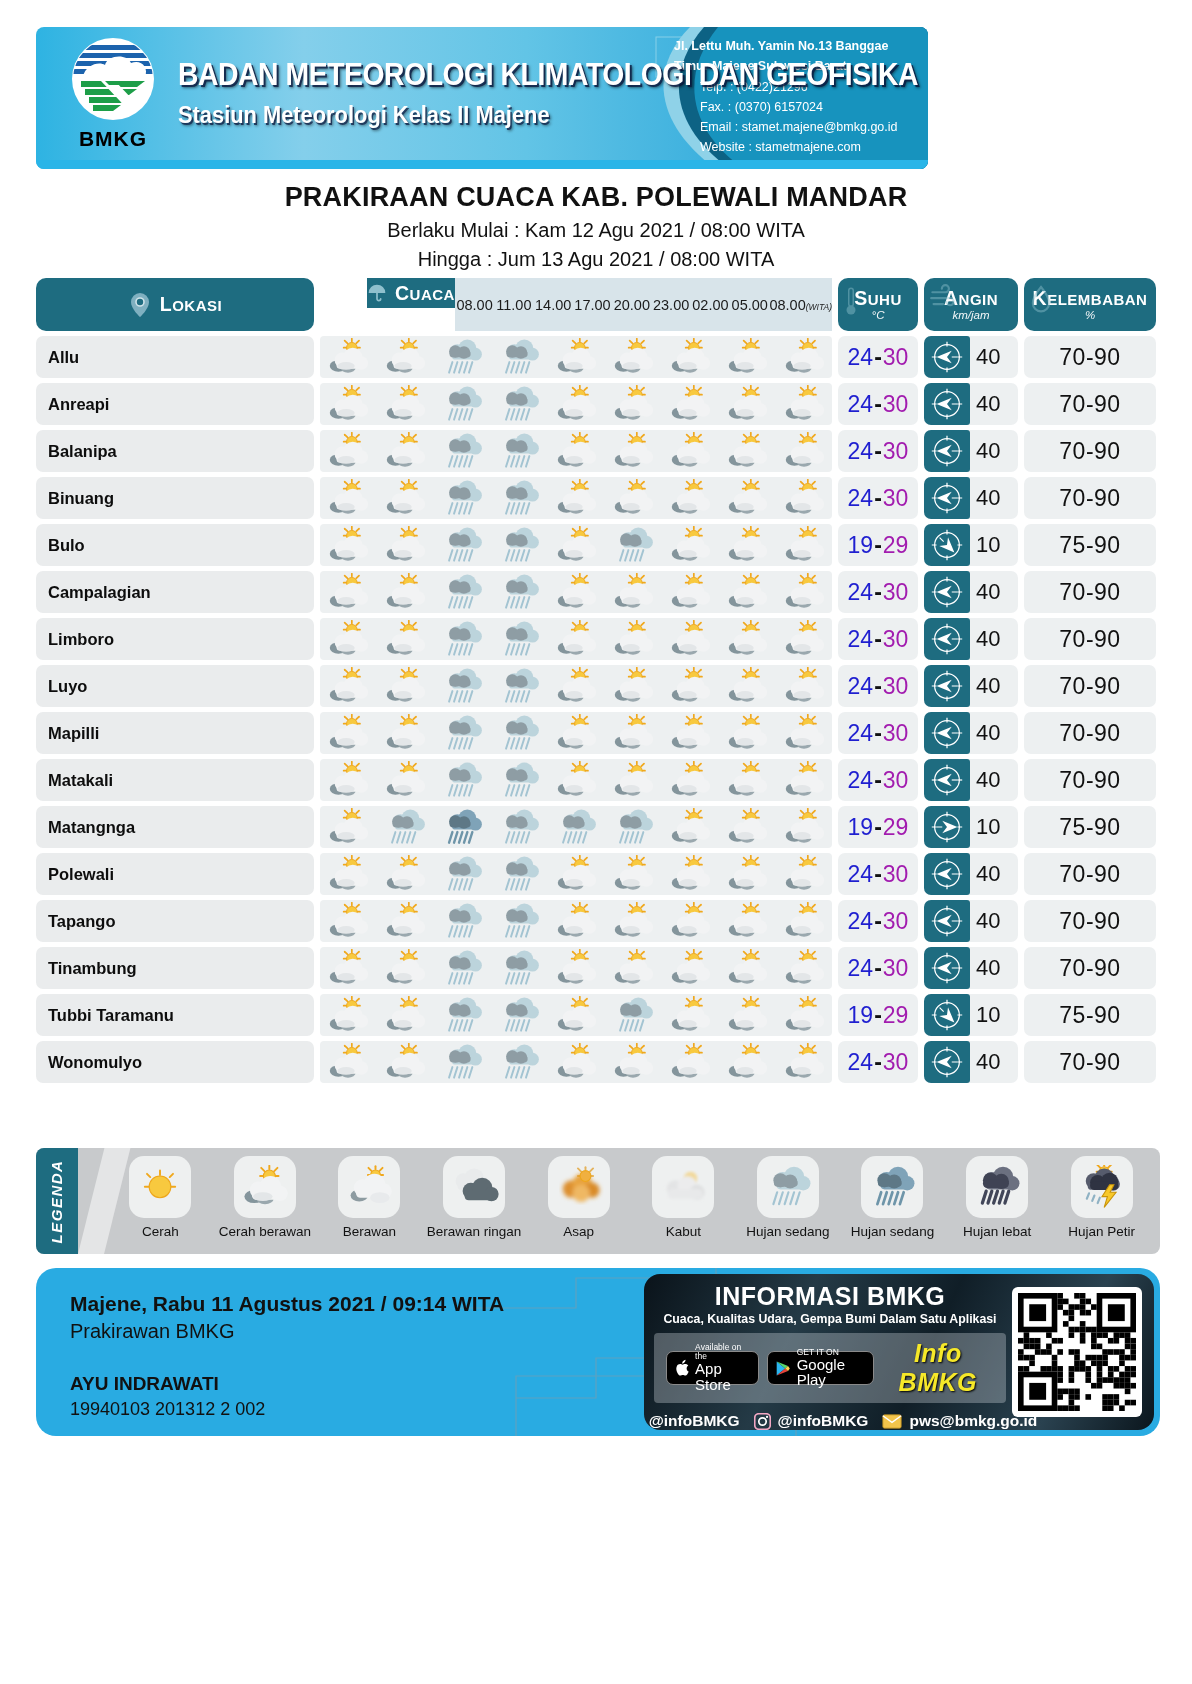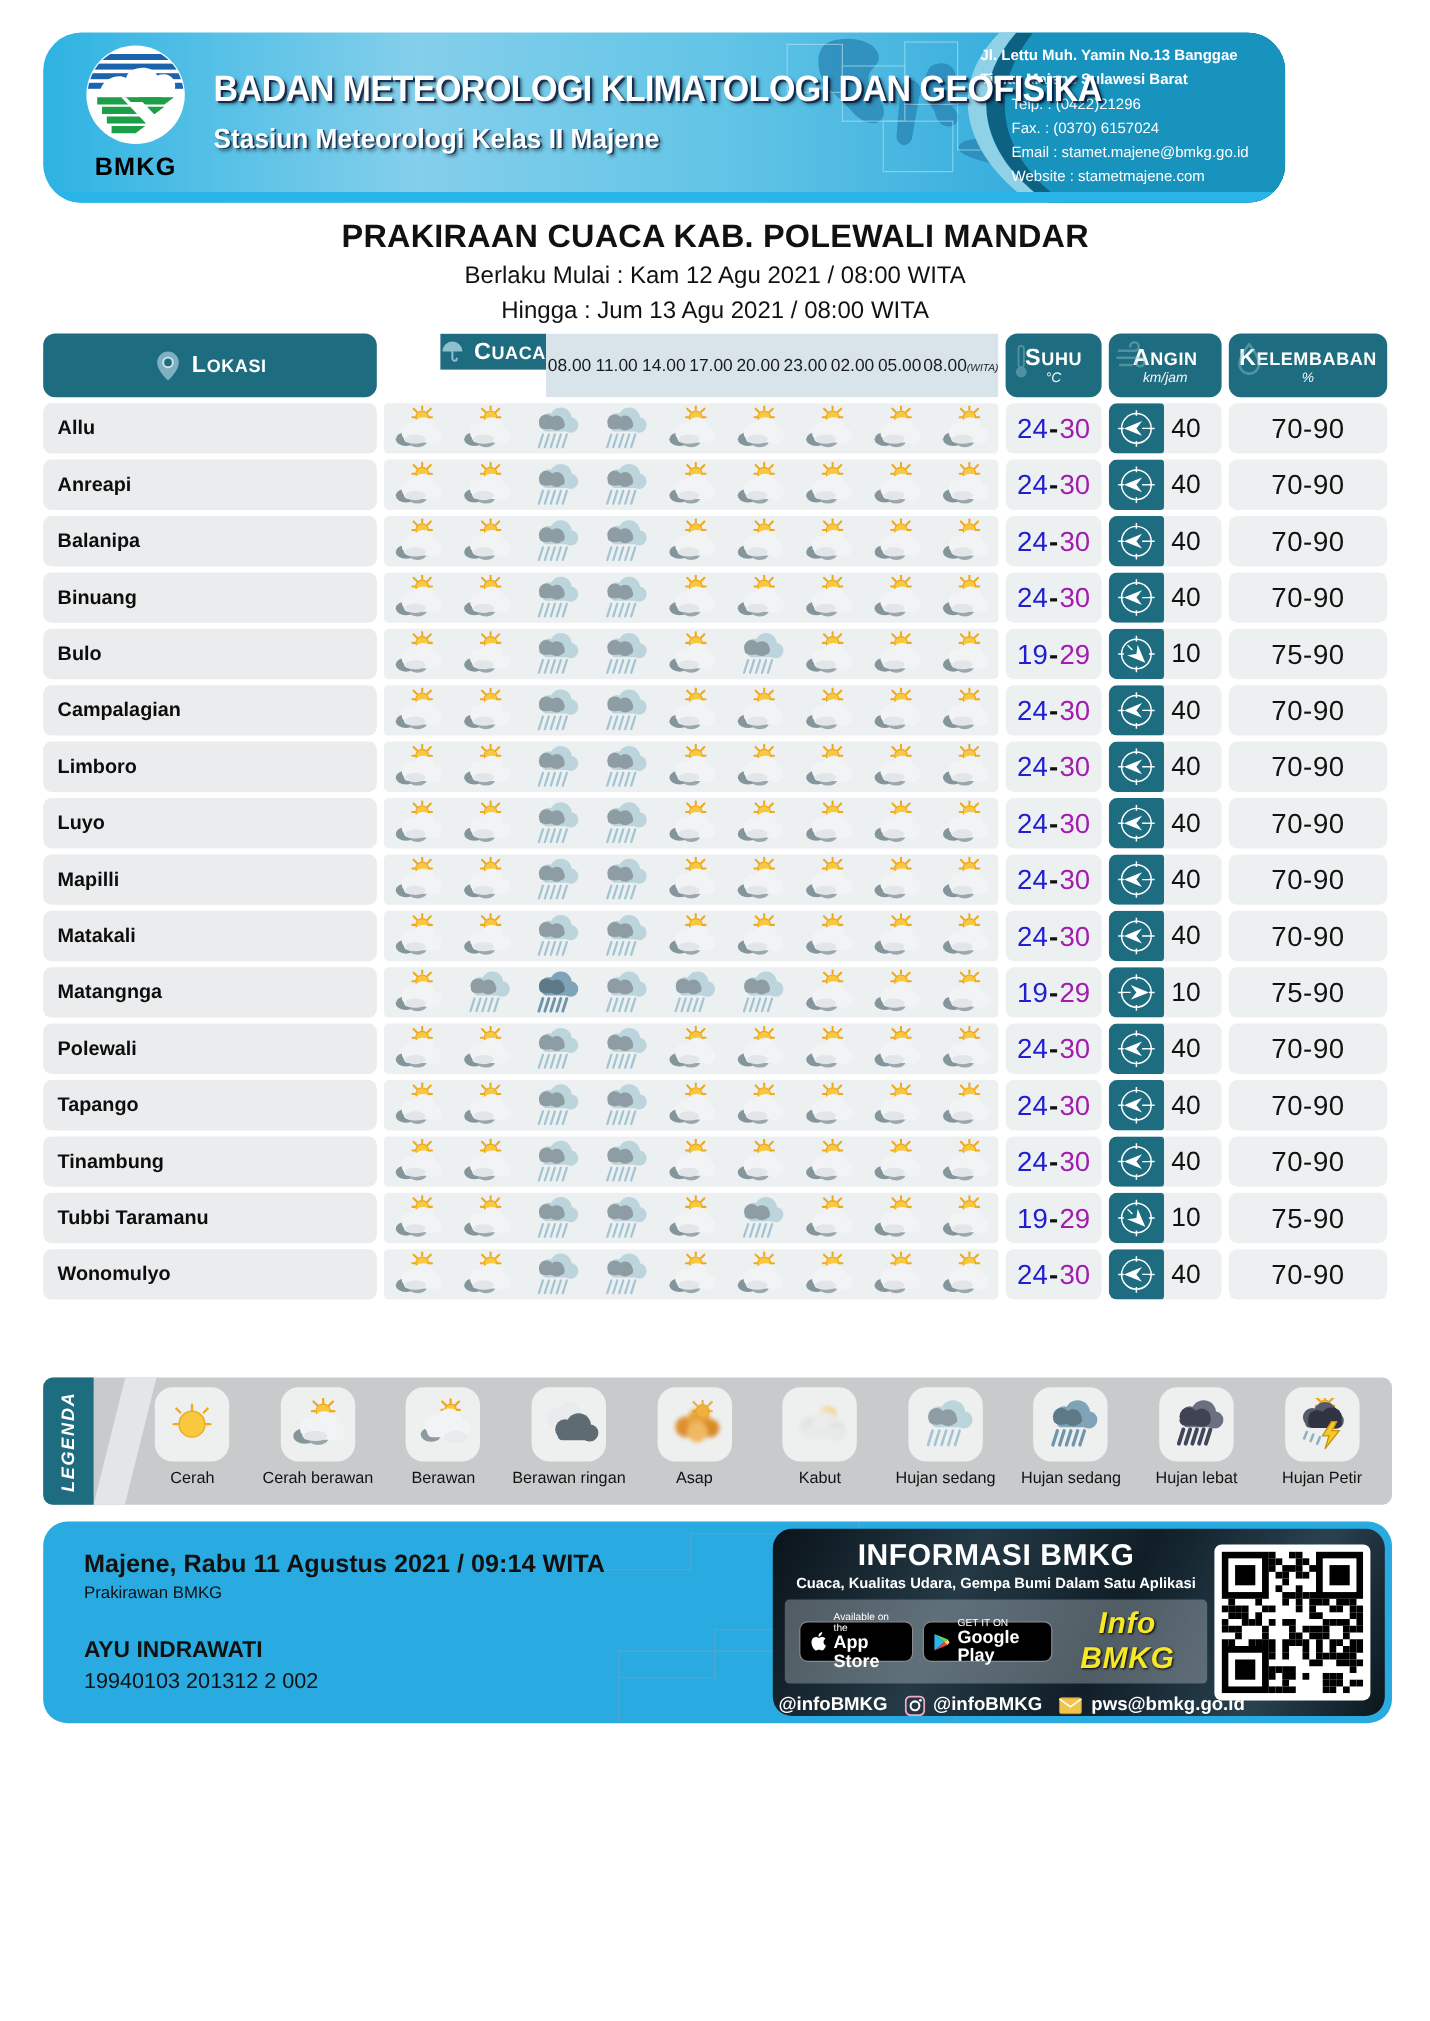--- a/index.html
+++ b/index.html
@@ -1,19 +1,19 @@
 <!DOCTYPE html>
 <html><head>
 <meta charset="utf-8">
 <style>
   html,body{margin:0;padding:0;background:#fff;}
   body{width:1192px;height:1684px;position:relative;font-family:"Liberation Sans",sans-serif;color:#111;overflow:hidden;}
 
   
-  .banner{position:absolute;left:36px;top:27px;width:1035px;height:142px;border-radius:32px;overflow:hidden;
+  .banner{position:absolute;left:36px;top:27px;width:892px;height:142px;border-radius:8px;overflow:hidden;
     background:linear-gradient(90deg,#2eb3e2 0%,#84cfeb 30%,#62c4e6 55%,#38aedd 78%,#2aa7da 100%);}
   .banner-bottom{position:absolute;left:0;bottom:0;width:100%;height:9px;background:#29b5e8;}
   .banner-map{position:absolute;left:600px;top:0;width:380px;height:142px;opacity:.9;}
   .banner-waves{position:absolute;right:0;top:0;width:330px;height:142px;}
   .contact{position:absolute;right:12px;top:9px;width:242px;color:#fff;font-size:12.5px;line-height:1.62;}
   .contact .c0,.contact .c1{font-weight:bold;}
   .contact div{white-space:nowrap;}
   .contact .ind{padding-left:26px;}
   .logo{position:absolute;left:22px;top:10px;width:110px;text-align:center;}
   .logo .disc{width:84px;height:84px;margin:0 auto;}
@@ -68,33 +68,33 @@
   .legend-items{position:absolute;left:72px;top:8px;right:6px;display:grid;grid-template-columns:repeat(10,1fr);}
   .legend-item{display:flex;flex-direction:column;align-items:center;}
   .legend-tile{width:62px;height:62px;background:#eef0f0;border-radius:15px;display:flex;align-items:center;justify-content:center;}
   .legend-cap{font-size:13.5px;margin-top:6px;color:#121212;}
 
   
   .footer{position:absolute;left:36px;top:1268px;width:1124px;height:168px;background:#29abe2;border-radius:20px;overflow:hidden;}
   .circuit{position:absolute;left:420px;top:0;width:704px;height:168px;opacity:.55;}
   .sign{position:absolute;left:34px;top:22px;line-height:1.35;}
   .sign .l1{font-size:21px;font-weight:bold;}
-  .sign .l2{font-size:14px;}
+  .sign .l2{font-size:20px;}
   .sign .l3{font-size:19px;font-weight:bold;margin-top:26px;}
   .sign .l4{font-size:18px;}
   .info-panel{position:absolute;left:608px;top:6px;width:510px;height:156px;border-radius:16px;overflow:hidden;
     background:linear-gradient(115deg,#0a131a 0%,#243a46 30%,#101e27 55%,#2a4250 80%,#0b161d 100%);}
   .info-inner{position:absolute;left:10px;top:8px;width:352px;text-align:center;color:#fff;}
   .info-title{font-size:25px;font-weight:bold;letter-spacing:.5px;}
   .info-sub{font-size:12.3px;font-weight:bold;margin-top:1px;white-space:nowrap;}
   .badge-strip{margin-top:7px;background:rgba(220,228,232,.32);border-radius:4px;padding:6px 12px;display:flex;align-items:center;gap:8px;justify-content:center;}
   .store-badge{background:#000;border:1px solid #8a8a8a;border-radius:7px;color:#fff;display:flex;align-items:center;gap:6px;padding:3px 8px;height:34px;box-sizing:border-box;}
   .sb-txt{text-align:left;line-height:1.05;}
   .sb-top{font-size:8.5px;}
-  .sb-main{font-size:15px;font-weight:bold;}
+  .sb-main{font-size:15px;font-weight:normal;}
   .infobmkg{color:#f6e829;font-size:25px;font-weight:bold;font-style:italic;letter-spacing:.5px;text-shadow:1px 1px 2px #000;}
   .social-row{margin-top:9px;display:flex;align-items:center;justify-content:center;gap:14px;font-size:15.5px;font-weight:bold;}
   .social{display:flex;align-items:center;gap:7px;white-space:nowrap;justify-content:space-between;}
   .qr{position:absolute;right:12px;top:13px;width:130px;height:130px;background:#fff;border-radius:6px;display:flex;align-items:center;justify-content:center;}
   .qr svg{width:118px;height:118px;}
 </style>
 </head>
 <body>
 
 <div class="banner">

